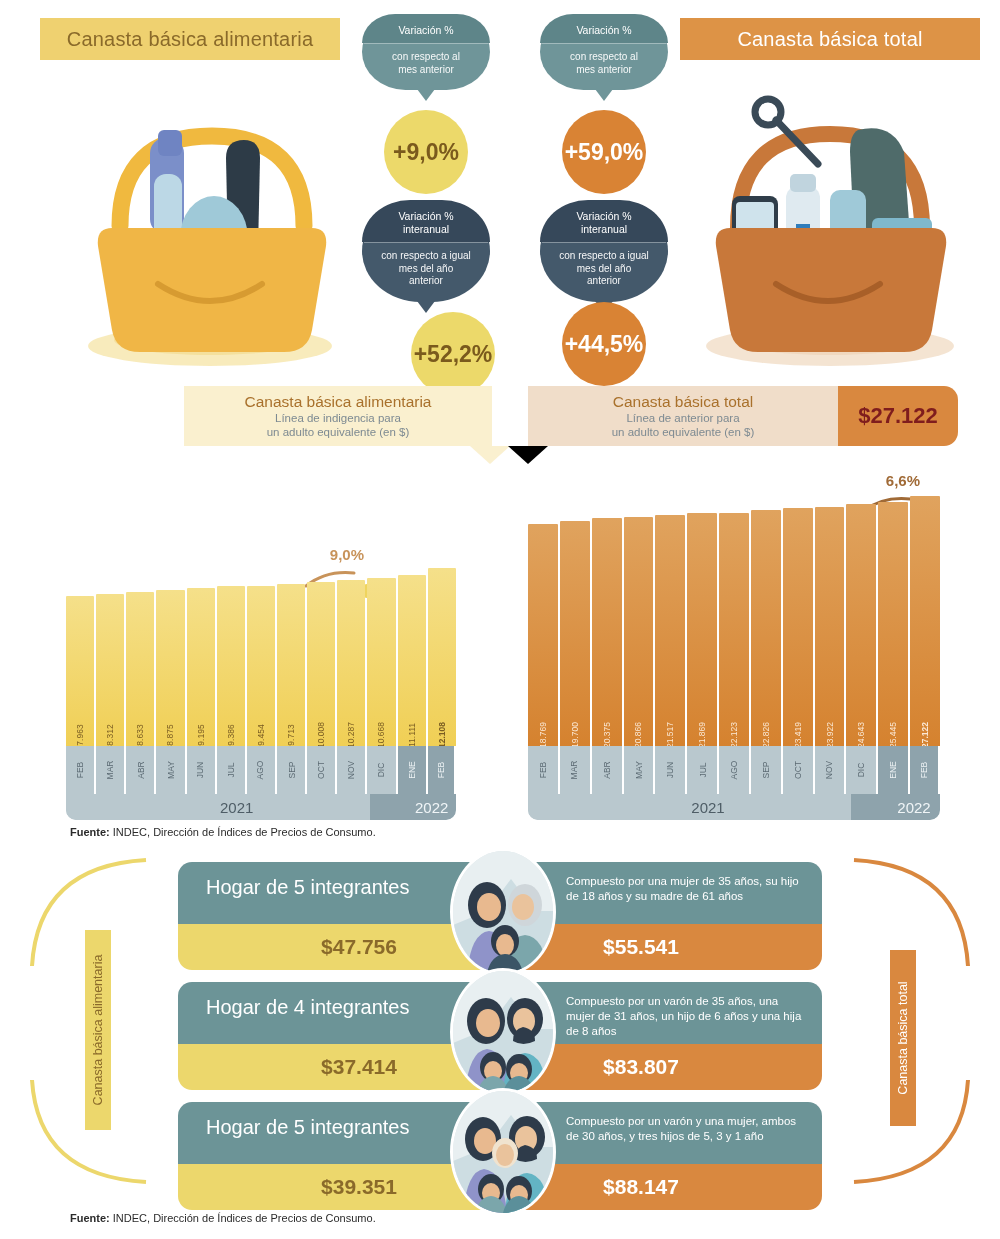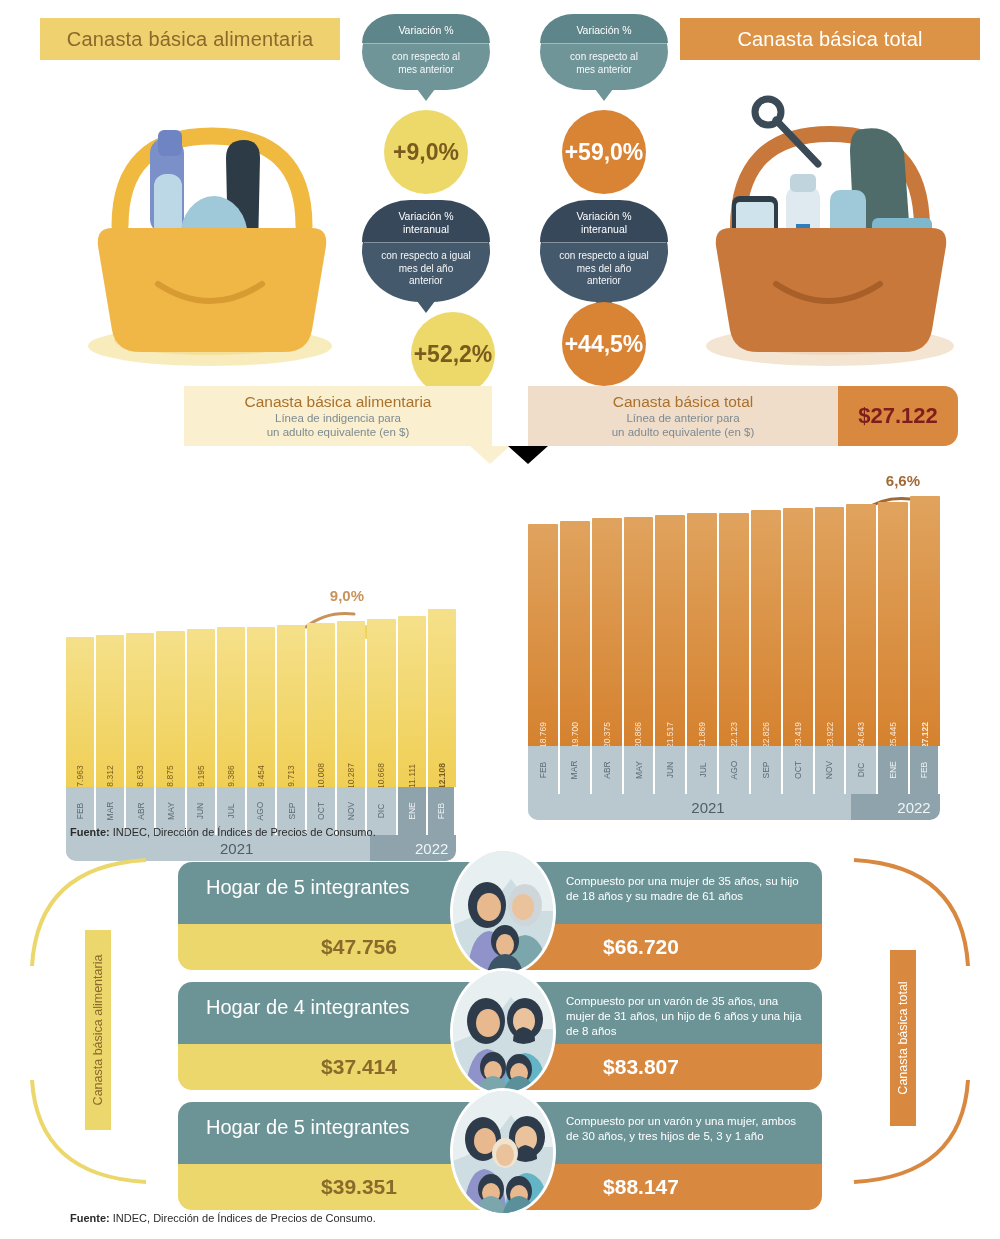--- a/index.html
+++ b/index.html
@@ -189,21 +189,21 @@
       </div>
     </div>
     <div class="amt" style="left:310px;width:120px;background:#d9883f;color:#7f1d1d;border-radius:0 14px 14px 0;">
       <span>$27.122</span>
     </div>
   </div>
   <svg style="position:absolute;left:508px;top:446px;" width="40" height="18">
     <polygon points="0,0 40,0 20,18" fill="#f0ddc9;"></polygon>
   </svg>
 
-  <div class="chart" id="chart-cba" style="left:66px;top:540px;width:316px;height:280px;margin-top:41px;">
+  <div class="chart" id="chart-cba" style="left:66px;top:540px;width:316px;height:280px;">
     <div class="calloutPct" style="right:18px;top:6px;color:#c8935a;">9,0%</div>
     <svg style="position:absolute;right:22px;top:30px;" width="56" height="20">
       <path d="M2 16 Q22 0 50 3" fill="none" stroke="#c8935a" stroke-width="3" stroke-linecap="round"></path>
     </svg>
     <div class="dot" style="right:6px;top:42px;"></div>
     <div class="bars" id="bars-cba" style="width: 390px; gap: 2px;">
         <div class="bcol">
           <div class="bar" style="width: 28.1538px; height: 149.928px; background: linear-gradient(rgb(245, 224, 138), rgb(240, 207, 85));">
             <span class="lbl" style="color: rgb(122, 93, 34);">7.963</span>
           </div>
@@ -461,21 +461,21 @@
   </div>
 
   <div class="hhrow" style="top:862px;">
     <div class="hh-top"></div>
     <div class="hh-title">Hogar de 5 integrantes</div>
     <div class="hh-desc">Compuesto por una mujer de 35 años, su hijo de 18 años y su madre de 61 años</div>
     <div class="hh-left">
       <span class="v">$47.756</span>
     </div>
     <div class="hh-right">
-      <span class="v">$66.720</span>
+      <span class="v">$55.541</span>
     </div>
     <div class="hh-photo">
       <svg width="100" height="122" viewBox="0 0 100 122">
         <rect width="100" height="122" fill="#e8eff1"></rect>
         <polygon points="34,60 58,28 82,60 100,60 100,122 0,122 0,74" fill="#cddde2"></polygon>
         <ellipse cx="34" cy="54" rx="19" ry="23" fill="#2e3b4a"></ellipse>
         <ellipse cx="36" cy="56" rx="12" ry="14" fill="#e8b98f"></ellipse>
         <path d="M14 122 q4 -40 22 -42 q20 2 24 42z" fill="#8f93c9"></path>
         <ellipse cx="72" cy="54" rx="17" ry="21" fill="#cfd6da"></ellipse>
         <ellipse cx="70" cy="56" rx="11" ry="13" fill="#eac39c"></ellipse>

